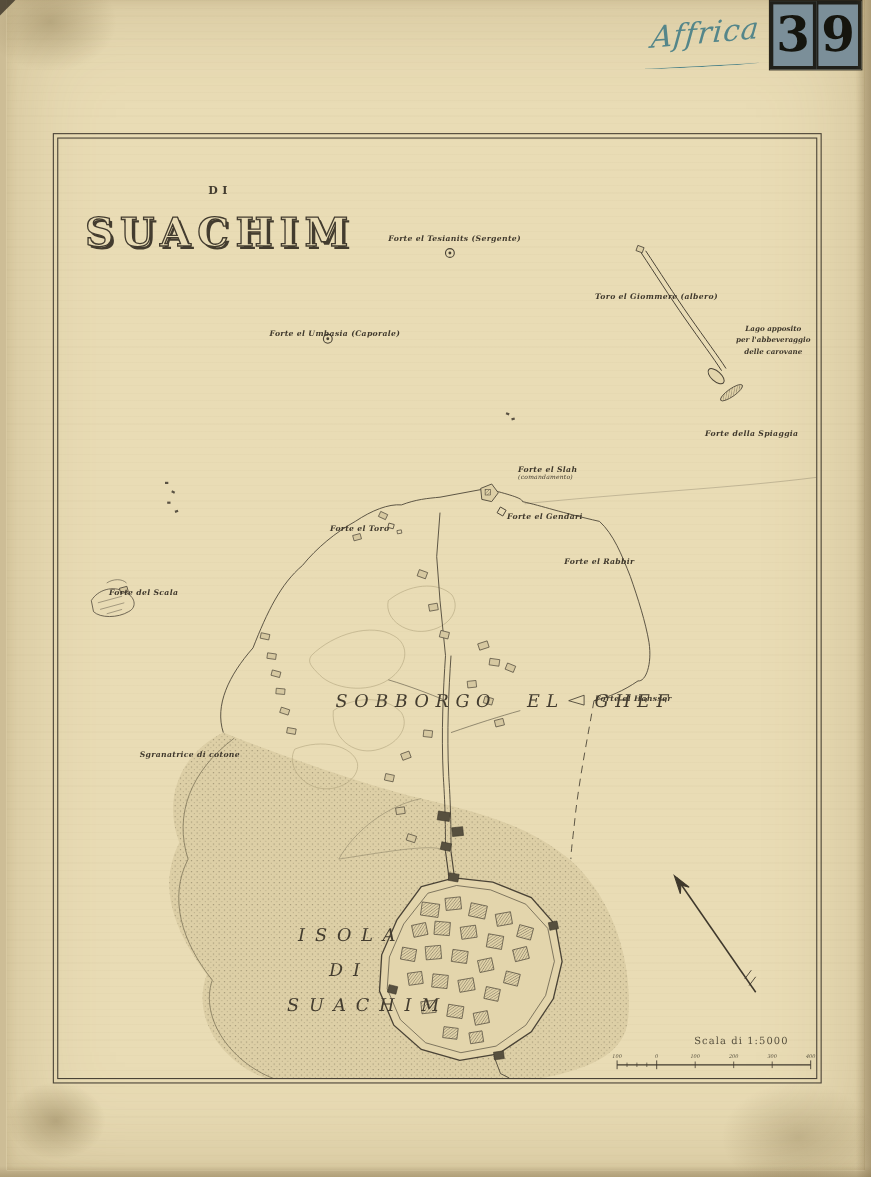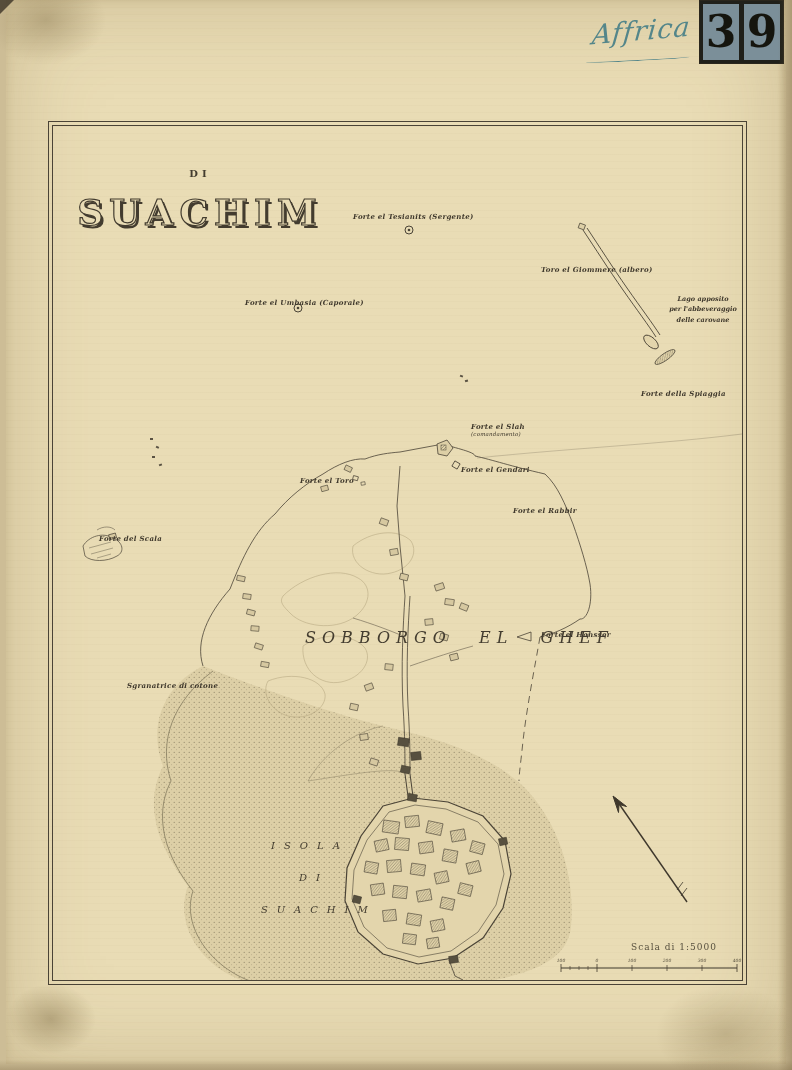--- a/index.html
+++ b/index.html
@@ -68,21 +68,21 @@
   
   .lbl{
     position:absolute;font-style:italic;font-size:7px;color:#3f382c;
     letter-spacing:.3px;white-space:nowrap;font-weight:bold;
   }
   .lbl .sub{display:block;font-size:5.5px;font-weight:normal;letter-spacing:.2px;}
   .lbl-block{position:absolute;font-style:italic;font-size:6.5px;color:#3f382c;
     text-align:center;line-height:1.6;font-weight:bold;width:104px;}
   .big-lbl{position:absolute;font-style:italic;color:#433c2f;white-space:nowrap;}
   .suburb-lbl{font-size:16px;letter-spacing:6px;word-spacing:16px;}
-  .island-lbl{font-size:10px;letter-spacing:9px;text-align:right;}
+  .island-lbl{font-size:16px;letter-spacing:9px;text-align:right;}
   .scala{position:absolute;left:536px;top:816px;width:170px;text-align:center;
     font-size:9px;color:#57503e;letter-spacing:1px;font-style:normal;}
 </style>
 </head>
 <body>
 
 <div class="photo">
   <div class="paper">
     <div class="stain s1"></div>
     <div class="stain s2"></div>

